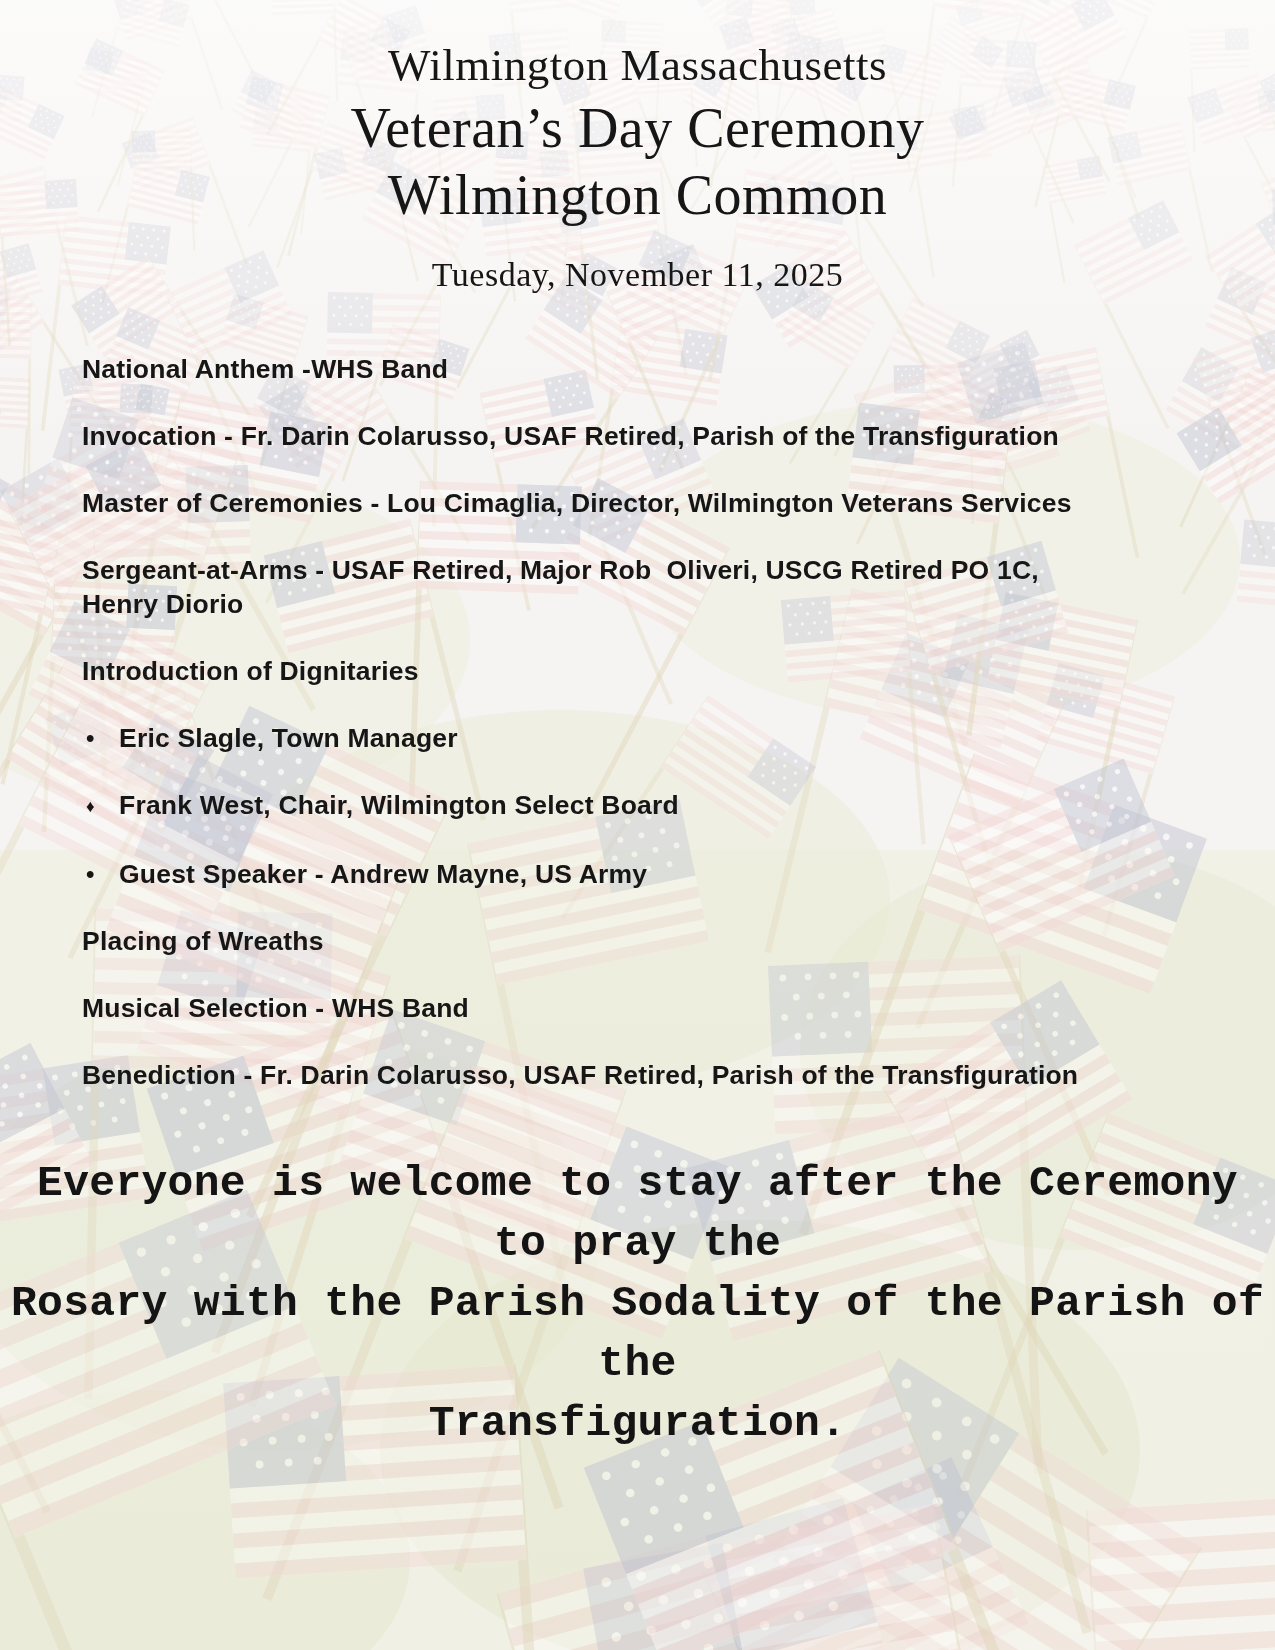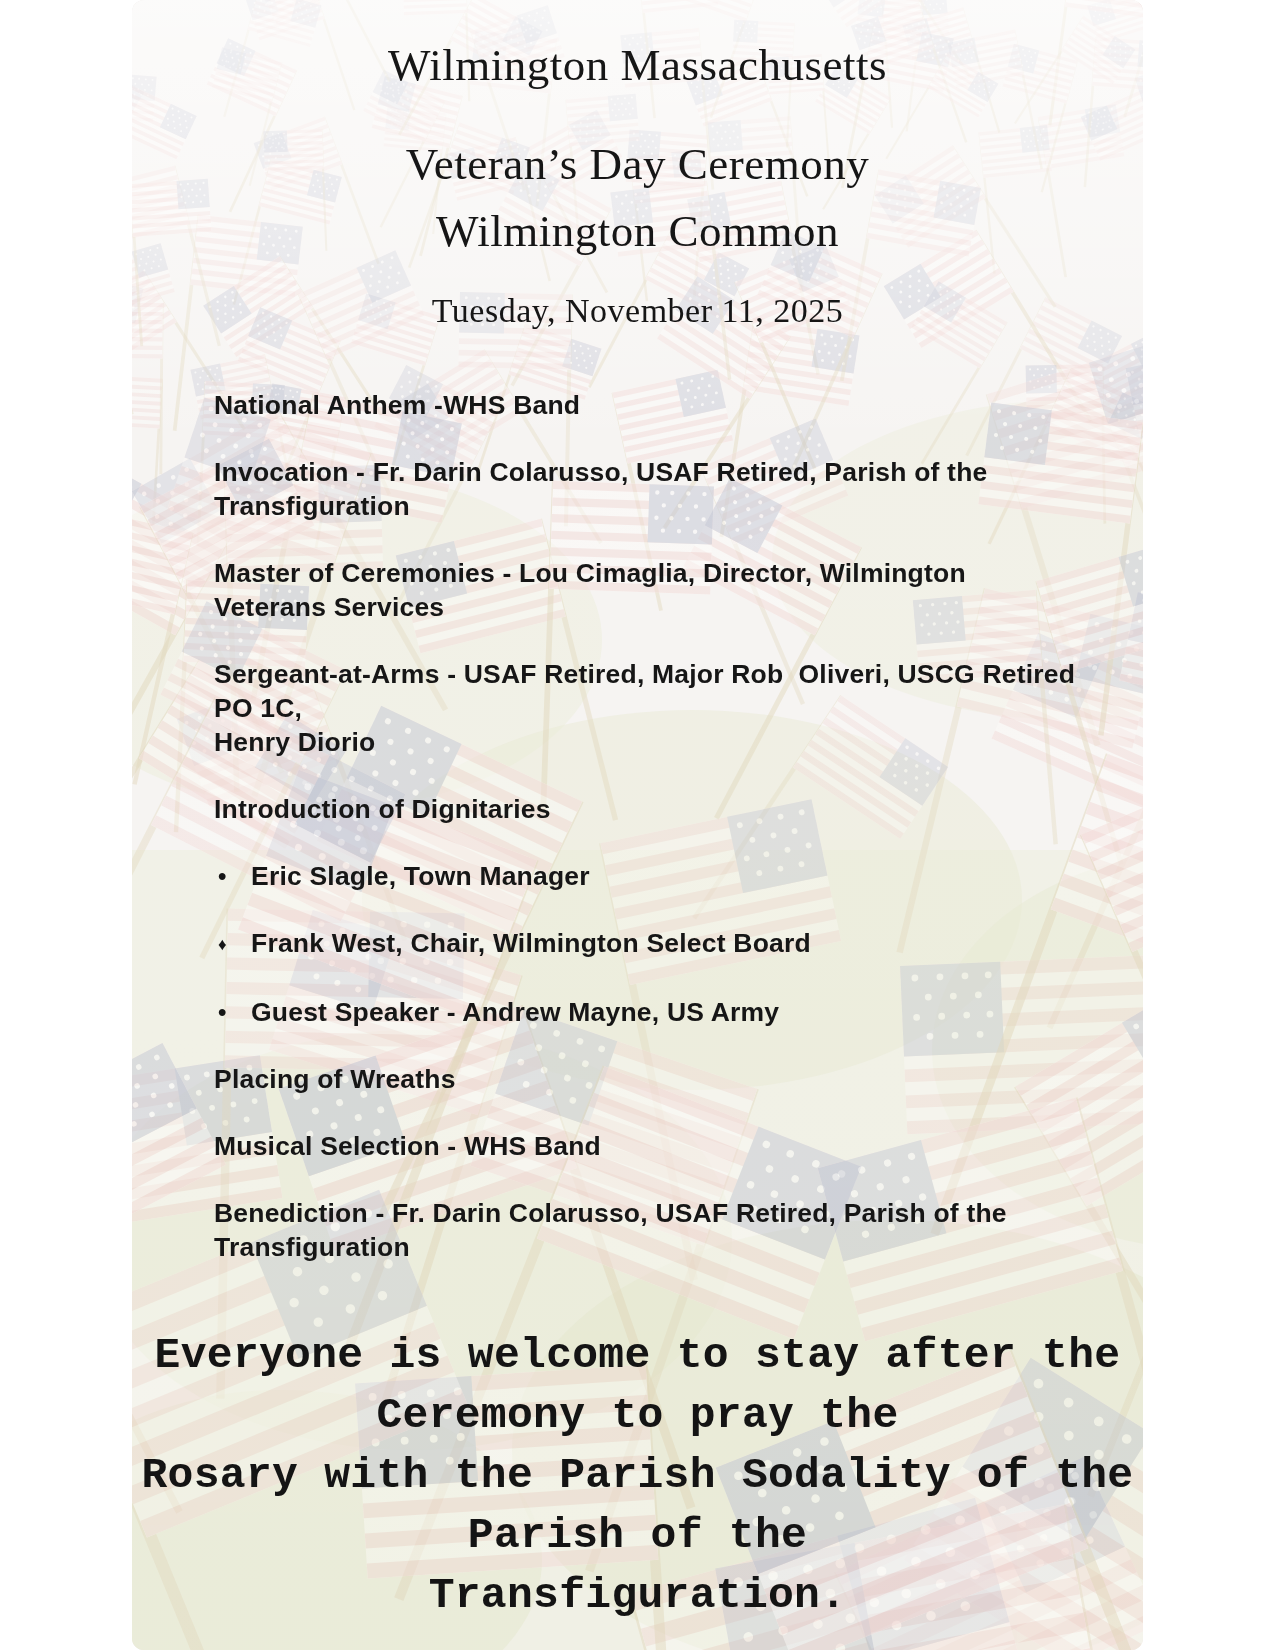--- a/index.html
+++ b/index.html
@@ -1,24 +1,23 @@
 <!DOCTYPE html>
 <html><head>
 <meta charset="utf-8">
 <style>
   html,body{margin:0;padding:0;background:#ffffff;}
   .page{
     position:relative;
-    width:1011px;
+    width:1275px;
     height:1650px;
     margin:0 auto;
     overflow:hidden;
     background:#f2efec;
     font-family:"Liberation Sans", sans-serif;
-    border-radius:12px;
   }
   .bg-svg{
     position:absolute;
     inset:0;
     width:1275px;
     height:1650px;
     display:block;
   }
   .veil{
     position:absolute;
@@ -41,22 +40,21 @@
     font-family:"Liberation Serif", serif;
     color:#161616;
   }
   .title-1{
     margin-top:36px;
     font-size:45px;
     line-height:59px;
     letter-spacing:0.5px;
   }
   .title-2{
-    margin-top:36px;
-    font-size:45px;
+    font-size:56px;
     line-height:67px;
     letter-spacing:0.5px;
     text-align:center;
   }
   .date-line{
     margin-top:20px;
     font-size:34px;
     line-height:51px;
     letter-spacing:0.5px;
   }

